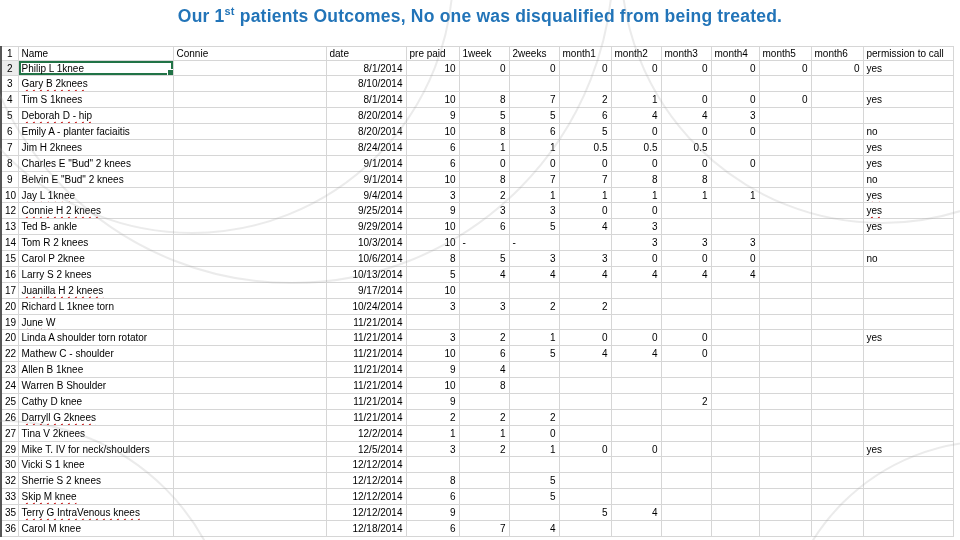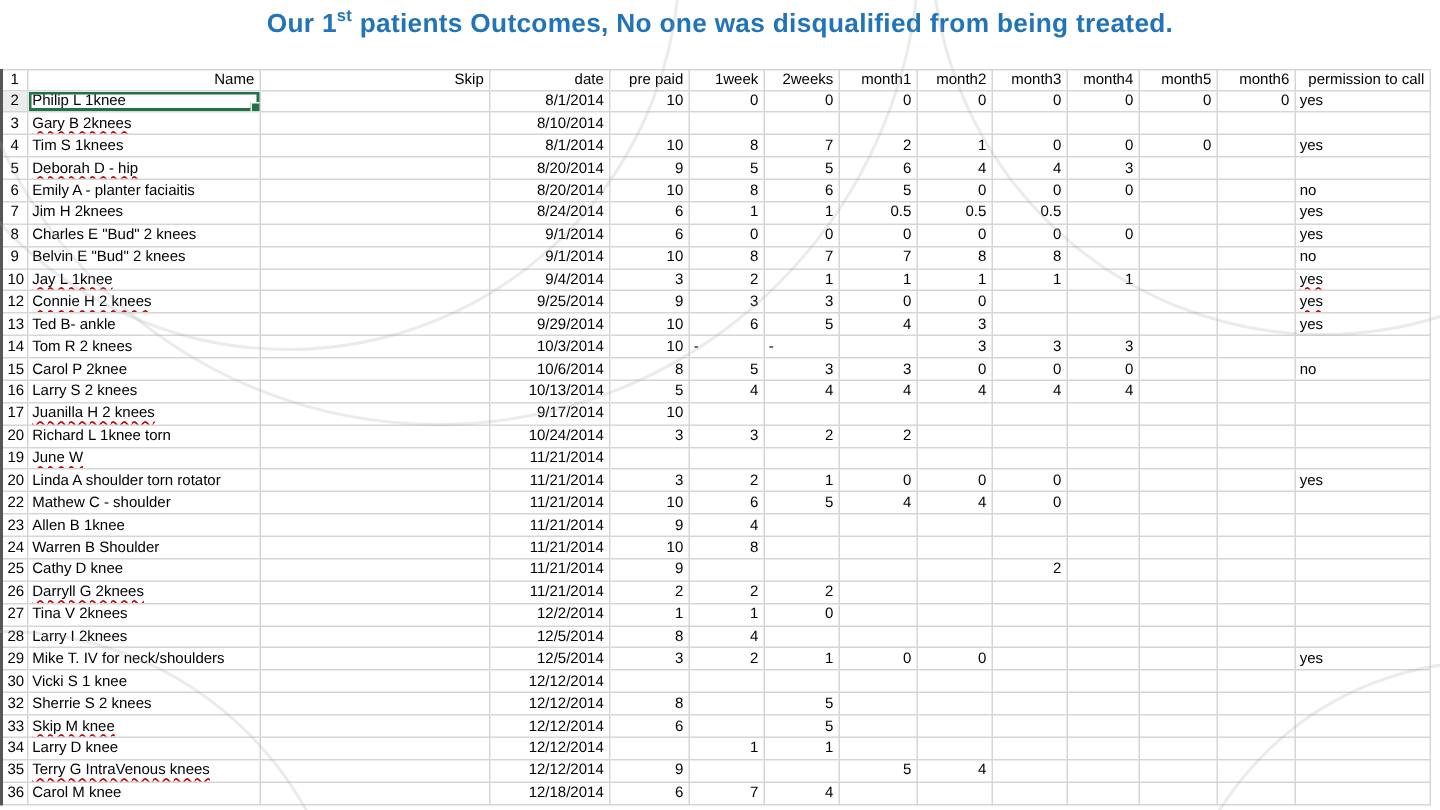--- a/index.html
+++ b/index.html
@@ -7,21 +7,21 @@
          font-family:Liberation Sans, sans-serif;}
   .slide-title{position:absolute;top:5px;left:0;right:0;text-align:center;
                color:#2274b8;font-weight:bold;font-size:17.5px;letter-spacing:0.2px;}
   .slide-title sup{font-size:11px;vertical-align:super;}
   table.sheet{position:absolute;top:46px;left:0;width:952px;height:491px;
               border-collapse:collapse;table-layout:fixed;z-index:1;
               border-left:2px solid #565656;}
   .sheet td,.sheet th{border:1px solid #d6d6d6;font-size:10px;font-weight:normal;
               padding:0 3px;line-height:11px;overflow:hidden;white-space:nowrap;
               color:#000;height:12.6px;vertical-align:middle;}
-  .sheet th{text-align:right;}
+  .sheet th{text-align:left;}
   .rownum{text-align:center;color:#3c3c3c;font-size:9px;padding:0 1px;}
   .rh-selected{background:#ececec;border-top:1px solid #8a8a8a;border-bottom:1px solid #8a8a8a;font-weight:bold;}
   .c-num{text-align:right;}
   .c-name,.c-perm,.c-phone{text-align:left;}
   .dash{text-align:left;padding-left:1px;}
   .selected{box-shadow:inset 0 0 0 2px #217346;position:relative;}
   .selected::after{content:"";position:absolute;right:-1px;bottom:-1px;width:5px;height:5px;
                    background:#217346;border:1px solid #ffffff;}
   .squiggle{text-decoration-line:underline;text-decoration-style:wavy;
             text-decoration-color:#c00000;text-decoration-thickness:1px;text-underline-offset:2px;}
@@ -54,21 +54,21 @@
       <col style="width:50px">
         <col style="width:48px">
         <col style="width:52px">
       <col style="width:52px">
         <col style="width:90px">
     </colgroup>
     <thead>
       <tr>
         <td class="rownum">1</td>
         <th>Name</th>
-        <th>Skip</th>
+        <th>Connie</th>
         <th>date</th>
         <th>pre paid</th>
         <th>1week</th>
         <th>2weeks</th>
         <th>month1</th>
         <th>month2</th>
         <th>month3</th>
         <th>month4</th>
         <th>month5</th>
         <th>month6</th>
@@ -454,36 +454,20 @@
           <td class="c-num">0</td>
           <td class="c-num"></td>
           <td class="c-num"></td>
           <td class="c-num"></td>
           <td class="c-num"></td>
           <td class="c-num"></td>
           <td class="c-num"></td>
           <td class="c-perm"></td>
         </tr>
         <tr>
-          <td class="rownum">28</td>
-          <td class="c-name">Larry I 2knees</td>
-          <td class="c-phone"></td>
-          <td class="c-num">12/5/2014</td>
-          <td class="c-num">8</td>
-          <td class="c-num">4</td>
-          <td class="c-num"></td>
-          <td class="c-num"></td>
-          <td class="c-num"></td>
-          <td class="c-num"></td>
-          <td class="c-num"></td>
-          <td class="c-num"></td>
-          <td class="c-num"></td>
-          <td class="c-perm"></td>
-        </tr>
-        <tr>
           <td class="rownum">29</td>
           <td class="c-name">Mike T. IV for neck/shoulders</td>
           <td class="c-phone"></td>
           <td class="c-num">12/5/2014</td>
           <td class="c-num">3</td>
           <td class="c-num">2</td>
           <td class="c-num">1</td>
           <td class="c-num">0</td>
           <td class="c-num">0</td>
           <td class="c-num"></td>
@@ -525,36 +509,20 @@
           <td class="c-perm"></td>
         </tr>
         <tr>
           <td class="rownum">33</td>
           <td class="c-name"><span class="squiggle">Skip M knee</span></td>
           <td class="c-phone"></td>
           <td class="c-num">12/12/2014</td>
           <td class="c-num">6</td>
           <td class="c-num"></td>
           <td class="c-num">5</td>
-          <td class="c-num"></td>
-          <td class="c-num"></td>
-          <td class="c-num"></td>
-          <td class="c-num"></td>
-          <td class="c-num"></td>
-          <td class="c-num"></td>
-          <td class="c-perm"></td>
-        </tr>
-        <tr>
-          <td class="rownum">34</td>
-          <td class="c-name">Larry D knee</td>
-          <td class="c-phone"></td>
-          <td class="c-num">12/12/2014</td>
-          <td class="c-num"></td>
-          <td class="c-num">1</td>
-          <td class="c-num">1</td>
           <td class="c-num"></td>
           <td class="c-num"></td>
           <td class="c-num"></td>
           <td class="c-num"></td>
           <td class="c-num"></td>
           <td class="c-num"></td>
           <td class="c-perm"></td>
         </tr>
         <tr>
           <td class="rownum">35</td>

